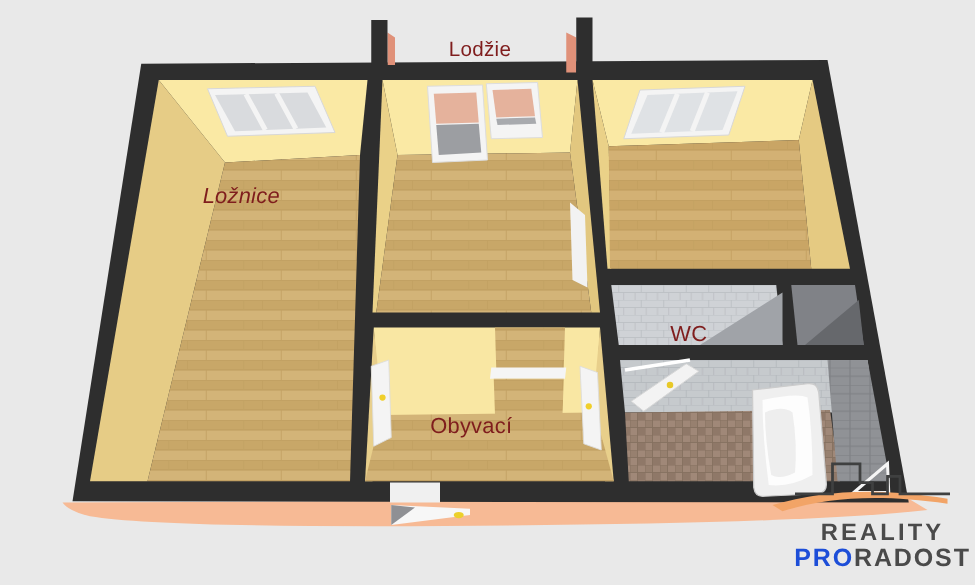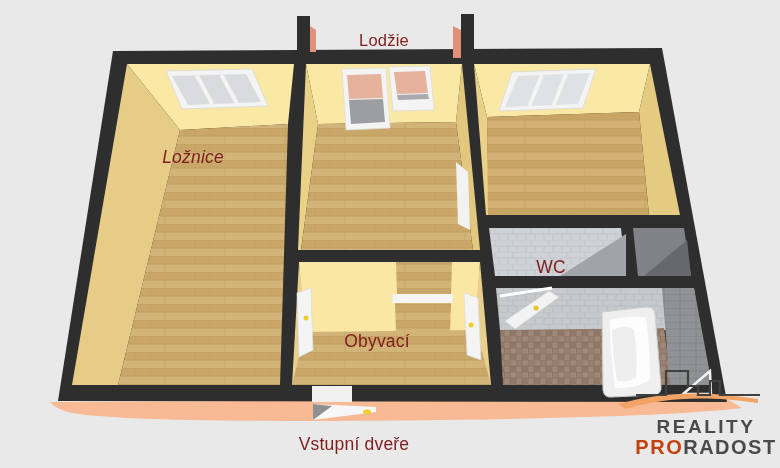--- a/index.html
+++ b/index.html
@@ -7,21 +7,21 @@
          font-family:"Liberation Sans",sans-serif;}
   .stage svg{position:absolute;left:0;top:0;}
   .lbl{position:absolute;transform:translate(-50%,-50%);color:#7f1d1d;
        font-size:17.5px;white-space:nowrap;letter-spacing:.2px;}
   .lbl.small{font-size:16.5px;}
   .lbl.italic{font-style:italic;}
   .logo-text{position:absolute;left:630px;top:416px;width:152px;text-align:center;
              font-weight:bold;color:#4a4a4a;line-height:21px;}
   .logo-line1{font-size:19px;letter-spacing:2.5px;}
   .logo-line2{font-size:20px;letter-spacing:1.5px;}
-  .logo-accent{color:#c2410c;}
+  .logo-accent{color:#1d4ed8;}
 </style>
 </head>
 <body>
 
 <div class="stage">
 <svg width="780" height="468" viewBox="0 0 780 468">
   <defs>
     <pattern id="planks" width="60" height="16" patternUnits="userSpaceOnUse">
       <rect width="60" height="16" fill="#d3b478"></rect>
       <rect width="60" height="8" fill="#c8a768"></rect>
@@ -157,19 +157,18 @@
   <g>
     <path d="M618 404 C660 392 702 390 758 399 L758 403 C702 395 662 398 626 409 Z" fill="#f2a467"></path>
     <path d="M636 395 H666 V371 H688 V386 H698 V395 H710 V381 H720 V395 H760" fill="none" stroke="#3f4040" stroke-width="2.2"></path>
   </g>
 </svg>
 
 <div class="lbl small" style="left:384px;top:40px;">Lodžie</div>
 <div class="lbl italic" style="left:193px;top:157px;">Ložnice</div>
 <div class="lbl" style="left:551px;top:267px;">WC</div>
 <div class="lbl" style="left:377px;top:341px;">Obyvací</div>
-<div class="lbl" style="left:354px;top:444px;">Vstupní dveře</div>
 
 <div class="logo-text">
   <div class="logo-line1">REALITY</div>
   <div class="logo-line2"><span class="logo-accent">PRO</span><span>RADOST</span></div>
 </div>
 </div>
 
 </body></html>

